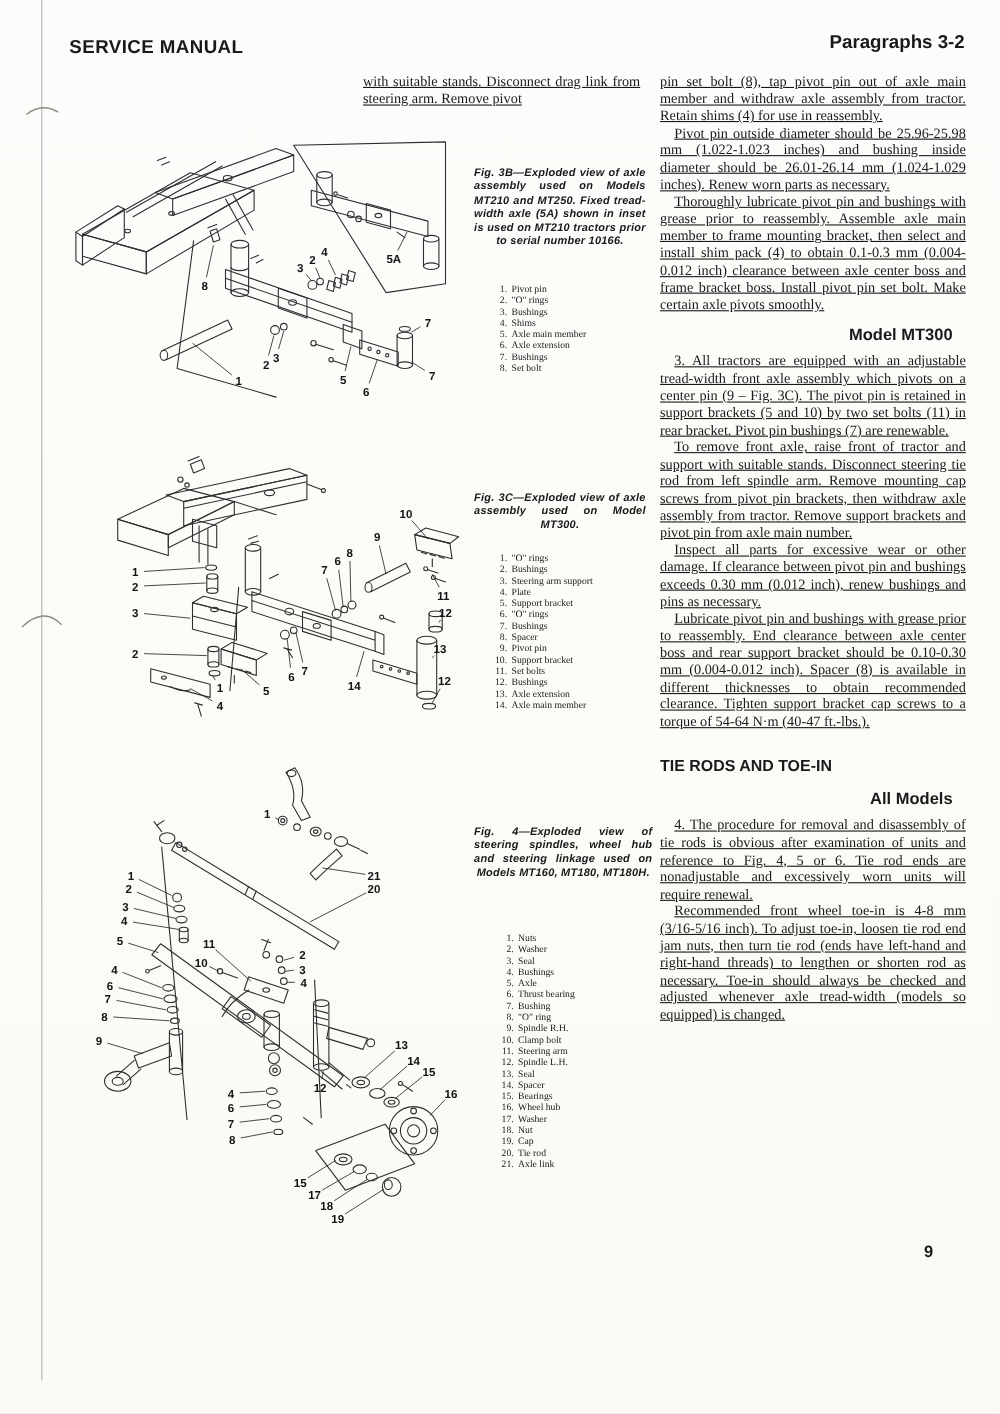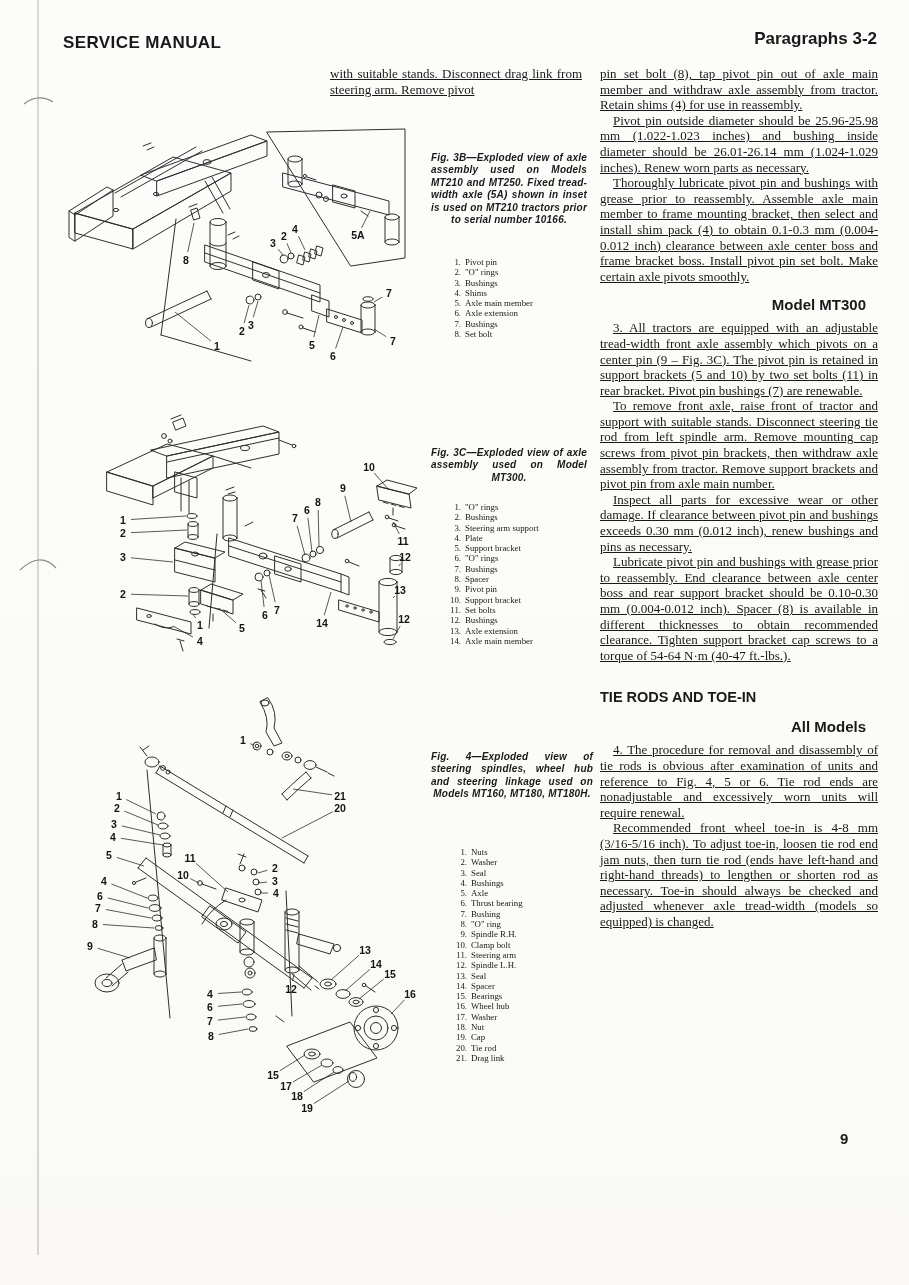--- a/index.html
+++ b/index.html
@@ -455,21 +455,21 @@
       <div class="part-row"><span class="part-num">11.</span><span class="part-name">Steering arm</span></div>
       <div class="part-row"><span class="part-num">12.</span><span class="part-name">Spindle L.H.</span></div>
       <div class="part-row"><span class="part-num">13.</span><span class="part-name">Seal</span></div>
       <div class="part-row"><span class="part-num">14.</span><span class="part-name">Spacer</span></div>
       <div class="part-row"><span class="part-num">15.</span><span class="part-name">Bearings</span></div>
       <div class="part-row"><span class="part-num">16.</span><span class="part-name">Wheel hub</span></div>
       <div class="part-row"><span class="part-num">17.</span><span class="part-name">Washer</span></div>
       <div class="part-row"><span class="part-num">18.</span><span class="part-name">Nut</span></div>
       <div class="part-row"><span class="part-num">19.</span><span class="part-name">Cap</span></div>
       <div class="part-row"><span class="part-num">20.</span><span class="part-name">Tie rod</span></div>
-      <div class="part-row"><span class="part-num">21.</span><span class="part-name">Drag link</span></div>
+      <div class="part-row"><span class="part-num">21.</span><span class="part-name">Axle link</span></div>
     </div>
 
   <div class="body-col">
       <div class="p noindent">pin set bolt (8), tap pivot pin out of axle main member and withdraw axle assembly from tractor. Retain shims (4) for use in reassembly.</div>
       <div class="p">Pivot pin outside diameter should be 25.96-25.98 mm (1.022-1.023 inches) and bushing inside diameter should be 26.01-26.14 mm (1.024-1.029 inches). Renew worn parts as necessary.</div>
       <div class="p">Thoroughly lubricate pivot pin and bushings with grease prior to reassembly. Assemble axle main member to frame mounting bracket, then select and install shim pack (4) to obtain 0.1-0.3 mm (0.004-0.012 inch) clearance between axle center boss and frame bracket boss. Install pivot pin set bolt. Make certain axle pivots smoothly.</div>
       <div class="h2">Model MT300</div>
       <div class="p">3. All tractors are equipped with an adjustable tread-width front axle assembly which pivots on a center pin (9 – Fig. 3C). The pivot pin is retained in support brackets (5 and 10) by two set bolts (11) in rear bracket. Pivot pin bushings (7) are renewable.</div>
       <div class="p">To remove front axle, raise front of tractor and support with suitable stands. Disconnect steering tie rod from left spindle arm. Remove mounting cap screws from pivot pin brackets, then withdraw axle assembly from tractor. Remove support brackets and pivot pin from axle main number.</div>
       <div class="p">Inspect all parts for excessive wear or other damage. If clearance between pivot pin and bushings exceeds 0.30 mm (0.012 inch), renew bushings and pins as necessary.</div>

